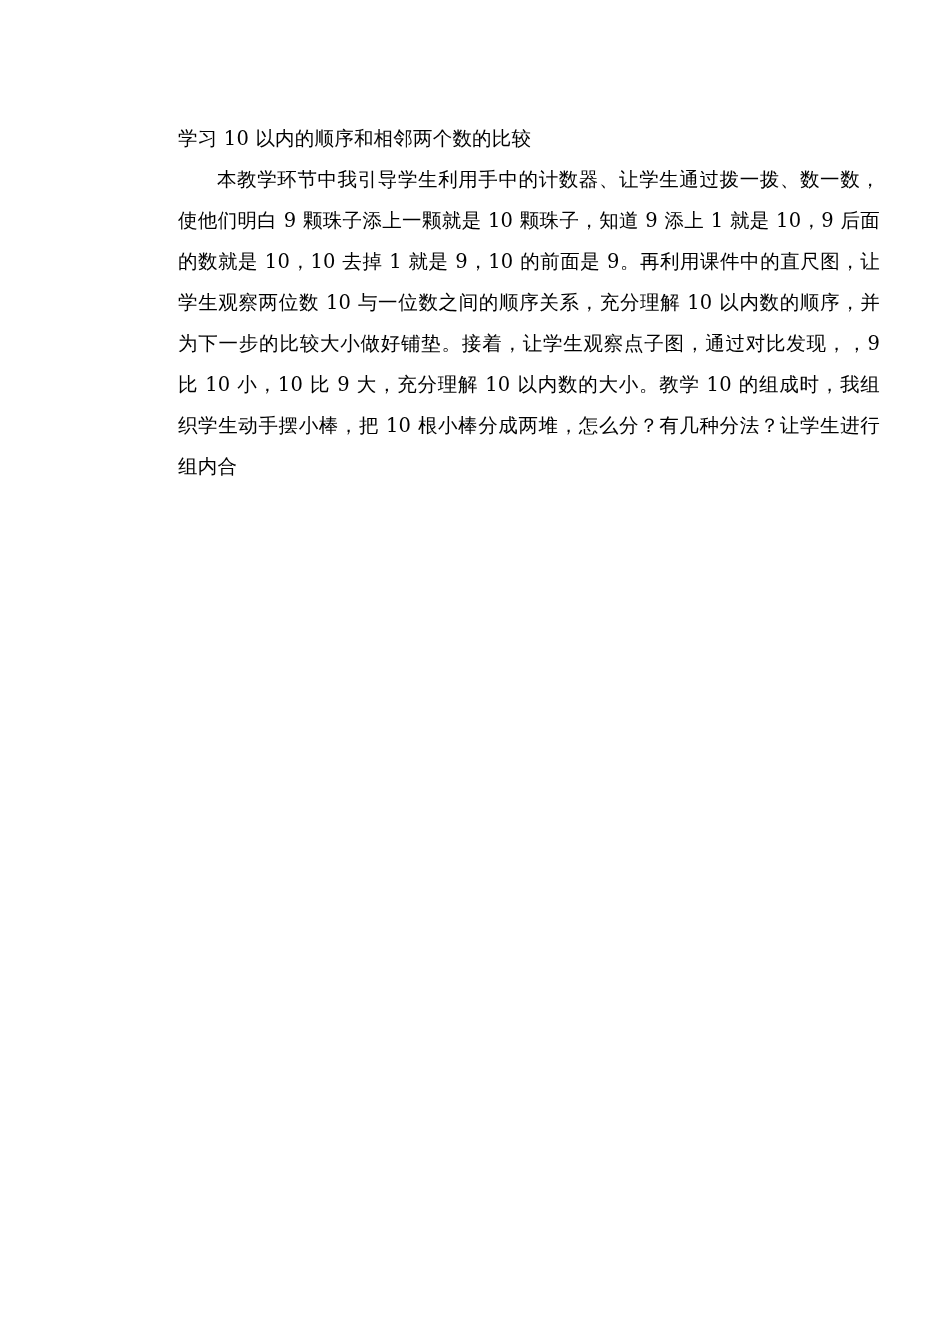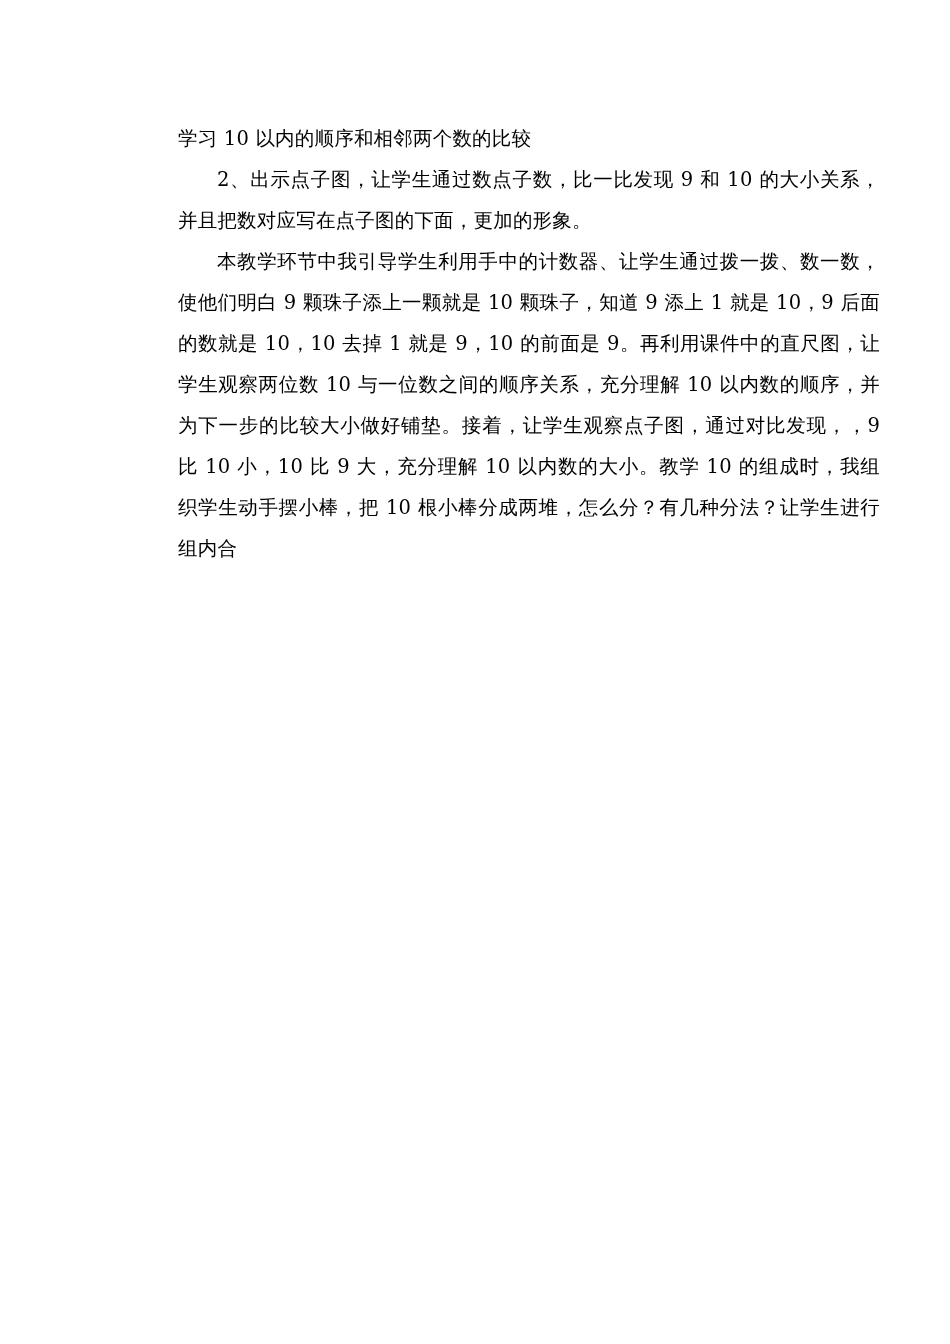--- a/index.html
+++ b/index.html
@@ -38,16 +38,15 @@
   .para + .para {
     margin-top: 0;
   }
 </style>
 </head>
 <body>
 
 <div class="page">
   <div class="doc-body">
     <p class="para first-line-flush">学习 10 以内的顺序和相邻两个数的比较</p>
-    <p class="para">2、出示点子图，让学生通过数点子数，比一比发现 9 和 10 的大小关系，并且把数对应写在点子图的下面，更加的形象。</p>
     <p class="para">本教学环节中我引导学生利用手中的计数器、让学生通过拨一拨、数一数，使他们明白 9 颗珠子添上一颗就是 10 颗珠子，知道 9 添上 1 就是 10，9 后面的数就是 10，10 去掉 1 就是 9，10 的前面是 9。再利用课件中的直尺图，让学生观察两位数 10 与一位数之间的顺序关系，充分理解 10 以内数的顺序，并为下一步的比较大小做好铺垫。接着，让学生观察点子图，通过对比发现，，9 比 10 小，10 比 9 大，充分理解 10 以内数的大小。教学 10 的组成时，我组织学生动手摆小棒，把 10 根小棒分成两堆，怎么分？有几种分法？让学生进行组内合</p>
   </div>
 </div>
 
 </body></html>

